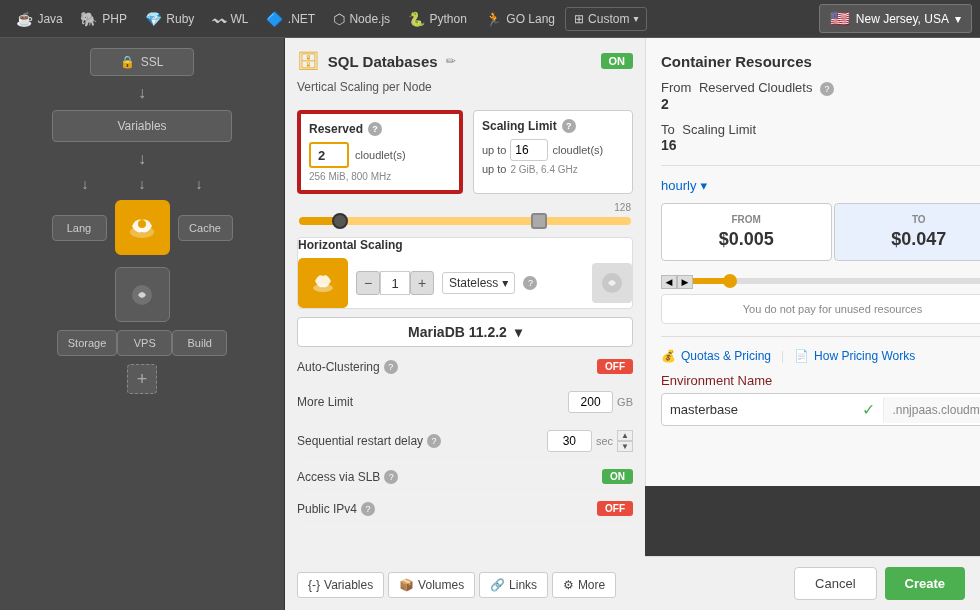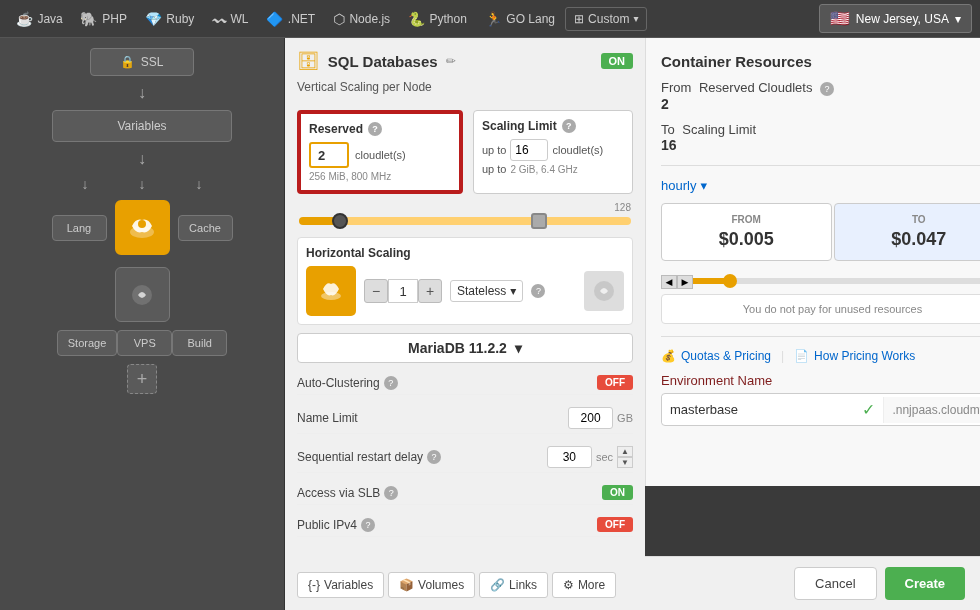--- a/index.html
+++ b/index.html
@@ -346,21 +346,21 @@
       font-size: 10px;
       color: #888;
       margin-bottom: 2px;
     }
 
     
     .h-scaling-section {
       background: white;
       border: 1px solid #ddd;
       border-radius: 4px;
-      padding: 8px;
+      padding: 0;
     }
     .h-scaling-title { font-weight: bold; color: #333; margin-bottom: 6px; font-size: 12px; }
     .h-scaling-controls {
       display: flex;
       align-items: center;
       gap: 8px;
     }
     .db-node-icon {
       width: 50px;
       height: 50px;
@@ -935,21 +935,21 @@
     <div class="config-row">
       <div class="config-label">
         <span>Auto-Clustering</span>
         <span class="info-icon">?</span>
       </div>
       <span class="config-value-off">OFF</span>
     </div>
 
     <div class="config-row">
       <div class="config-label">
-        <span>Name Limit</span>
+        <span>More Limit</span>
       </div>
       <div class="config-value-num">
         <input type="text" class="config-input" value="200" style="">
         <span class="config-unit">GB</span>
       </div>
     </div>
 
     <div class="config-row">
       <div class="config-label">
         <span>Sequential restart delay</span>

